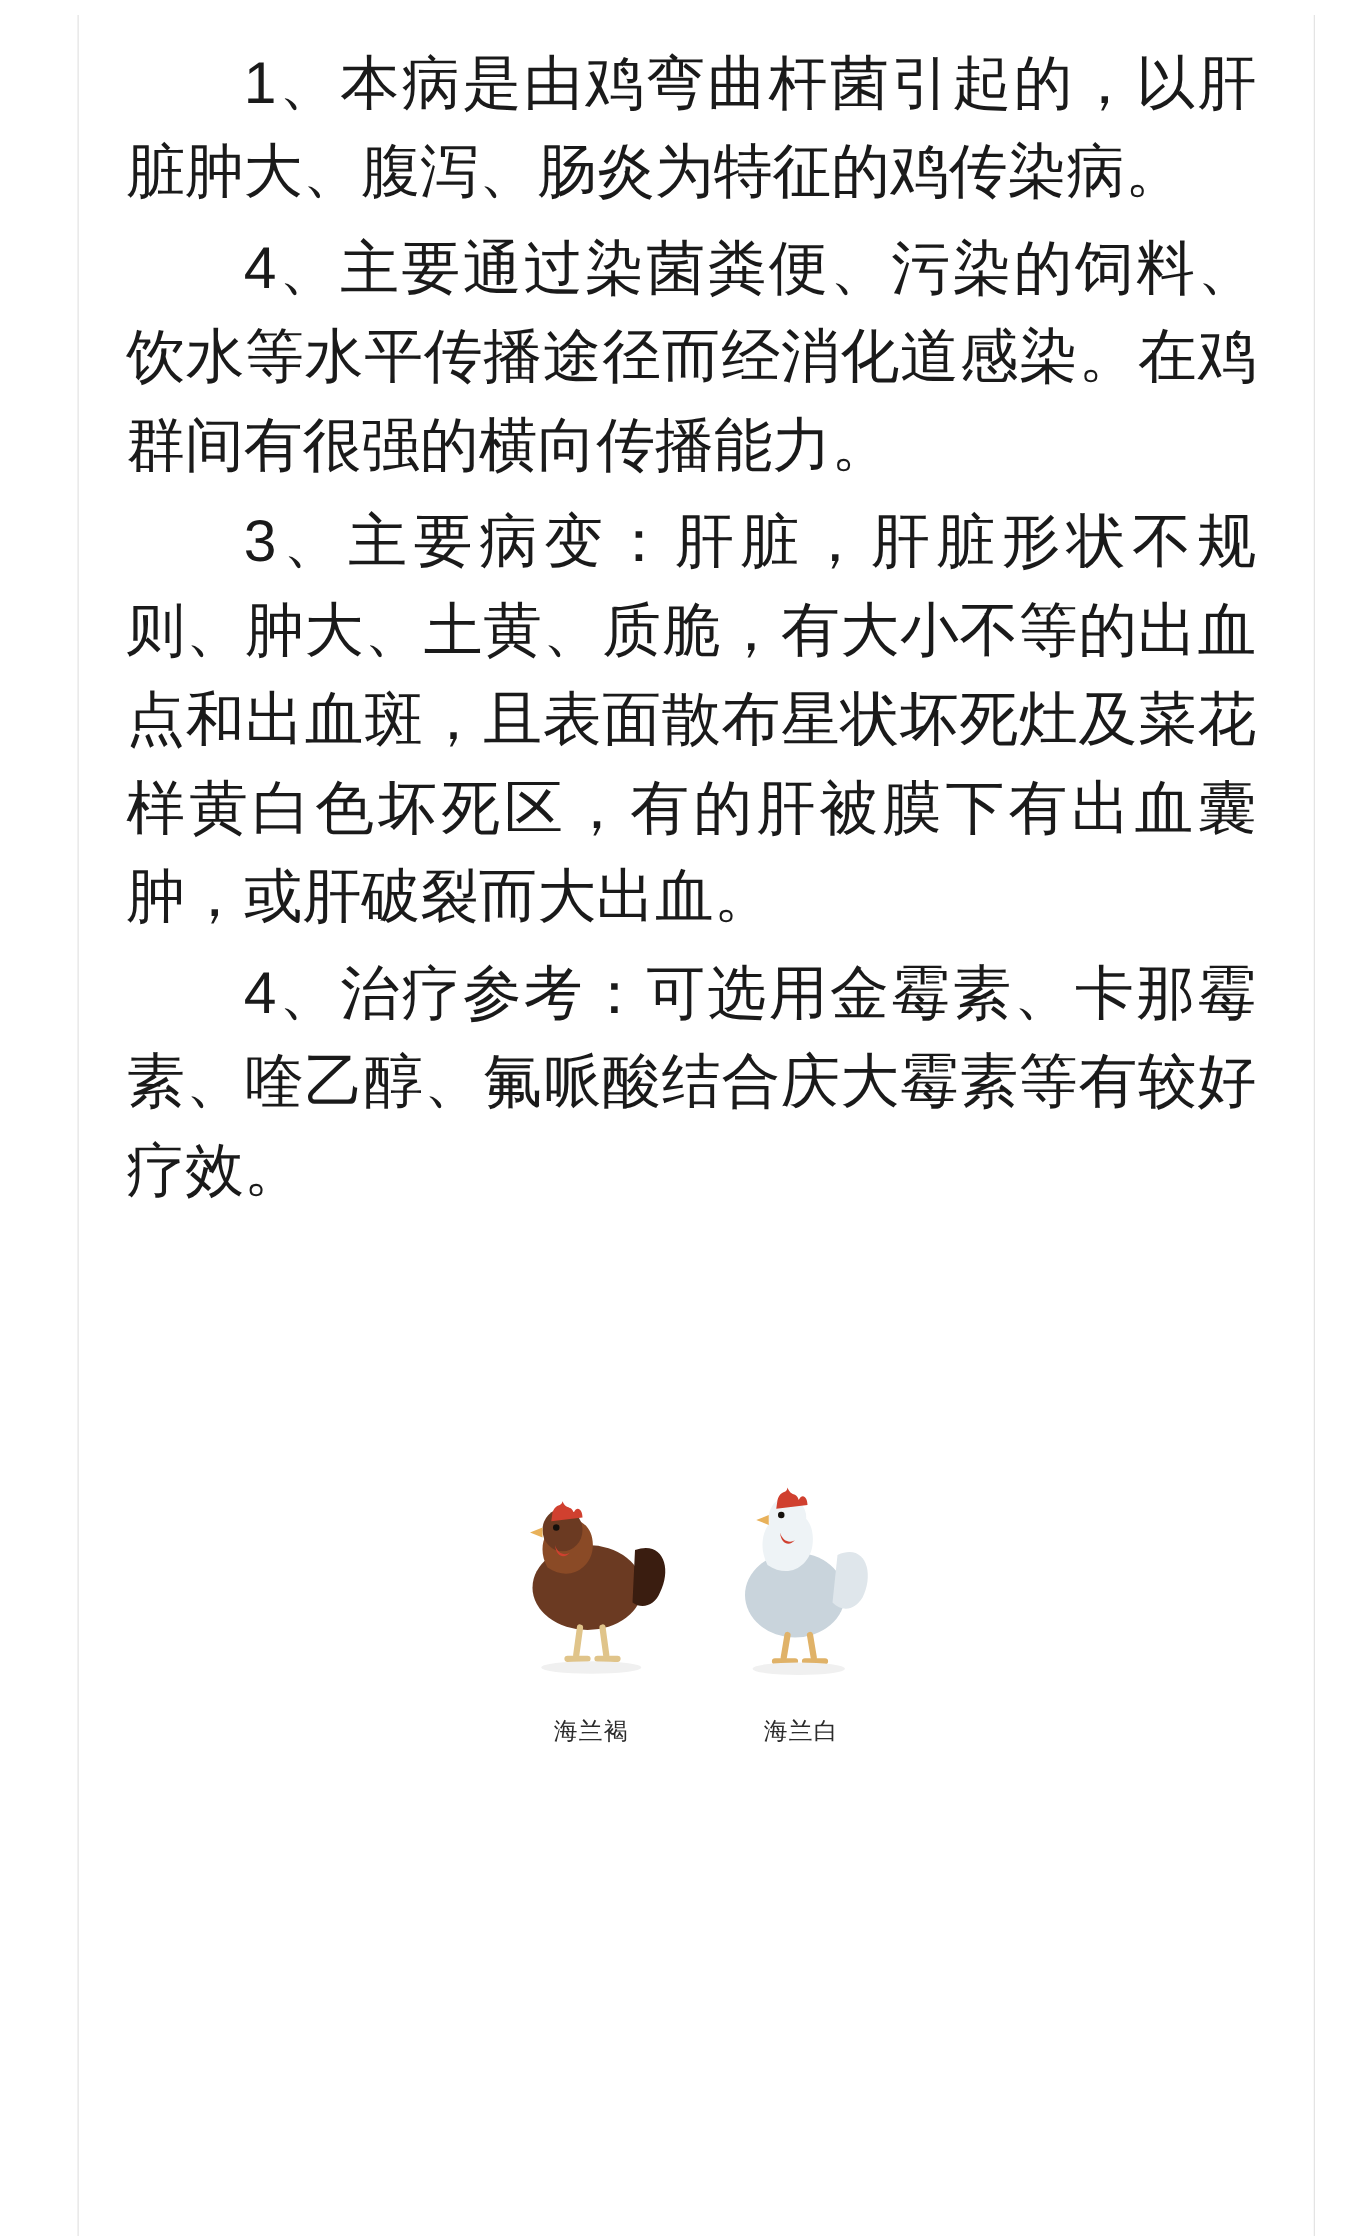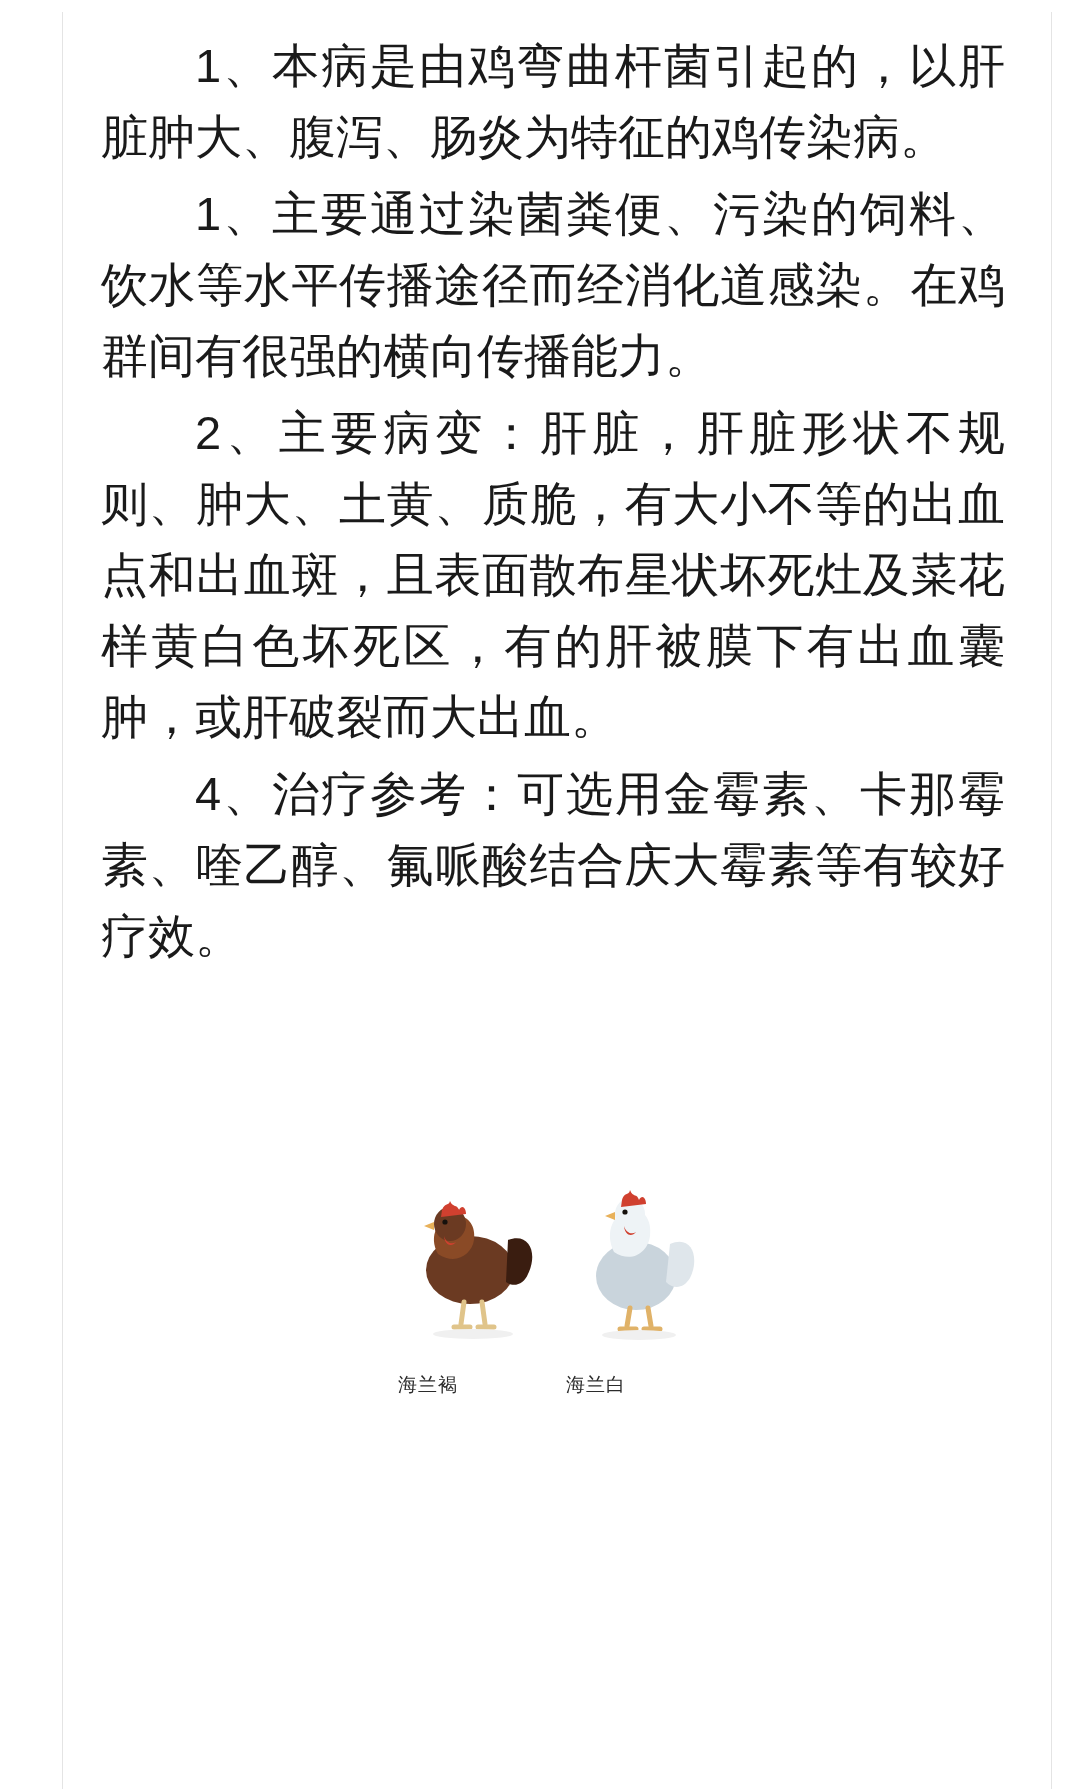--- a/index.html
+++ b/index.html
@@ -49,20 +49,21 @@
     justify-content: center;
     align-items: flex-end;
     gap: 18px;
     padding: 0 60px;
     box-sizing: border-box;
   }
   .chick {
     width: 150px;
     display: flex;
     flex-direction: column;
+    align-items: center;
   }
   .chick-figure {
     position: relative;
     width: 150px;
     height: 200px;
   }
   .chick-caption {
     font-family: "Liberation Sans", sans-serif;
     font-size: 19px;
     color: #2b2b2b;
@@ -72,22 +73,22 @@
   }
   svg.hen { display: block; }
 </style>
 </head>
 <body>
 
 <div class="page">
 
   <div class="content">
     <p class="para">1、本病是由鸡弯曲杆菌引起的，以肝脏肿大、腹泻、肠炎为特征的鸡传染病。</p>
-    <p class="para">1、主要通过染菌粪便、污染的饲料、饮水等水平传播途径而经消化道感染。在鸡群间有很强的横向传播能力。</p>
-    <p class="para">2、主要病变：肝脏，肝脏形状不规则、肿大、土黄、质脆，有大小不等的出血点和出血斑，且表面散布星状坏死灶及菜花样黄白色坏死区，有的肝被膜下有出血囊肿，或肝破裂而大出血。</p>
+    <p class="para">4、主要通过染菌粪便、污染的饲料、饮水等水平传播途径而经消化道感染。在鸡群间有很强的横向传播能力。</p>
+    <p class="para">3、主要病变：肝脏，肝脏形状不规则、肿大、土黄、质脆，有大小不等的出血点和出血斑，且表面散布星状坏死灶及菜花样黄白色坏死区，有的肝被膜下有出血囊肿，或肝破裂而大出血。</p>
     <p class="para">4、治疗参考：可选用金霉素、卡那霉素、喹乙醇、氟哌酸结合庆大霉素等有较好疗效。</p>
   </div>
 
   <div class="chicken-strip">
 
     <div class="chick">
       <div class="chick-figure">
         <svg class="hen" width="150" height="200" viewBox="0 0 150 200">
           <ellipse cx="72" cy="108" rx="44" ry="34" fill="#6b3a22"></ellipse>
           <path d="M110 78 C132 70 140 92 130 112 C126 122 116 126 108 120 Z" fill="#3a1d10"></path>

